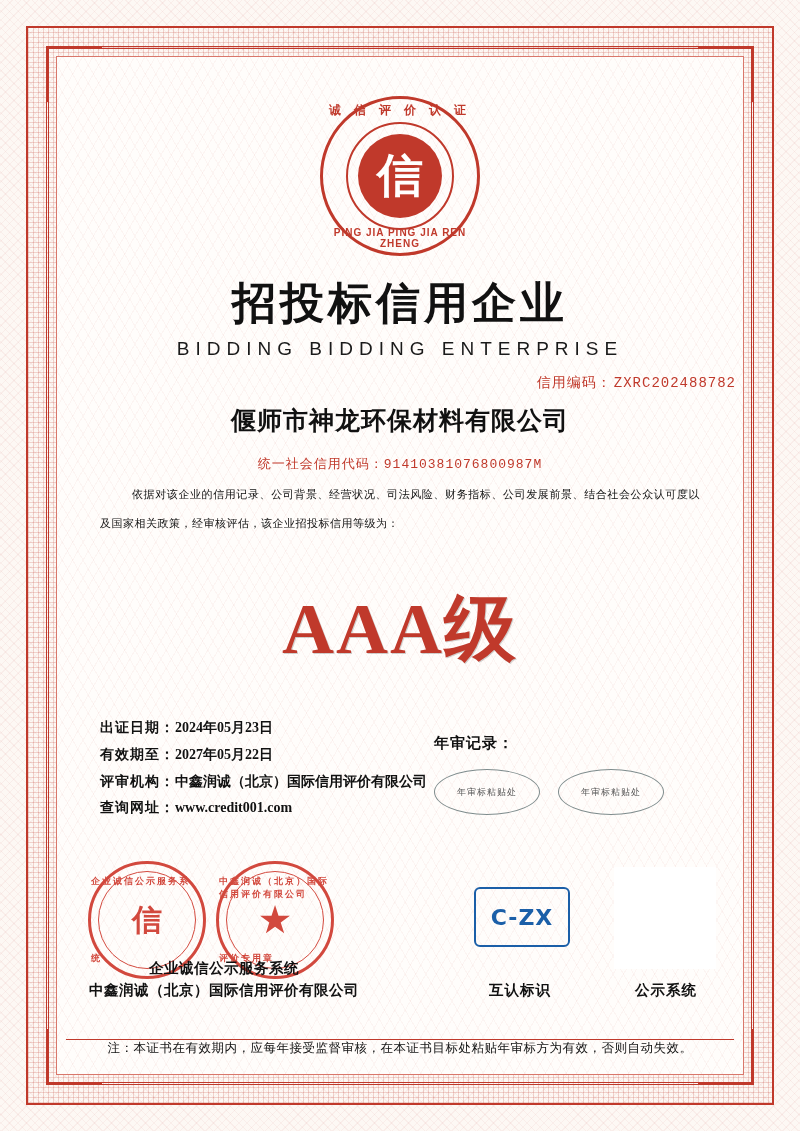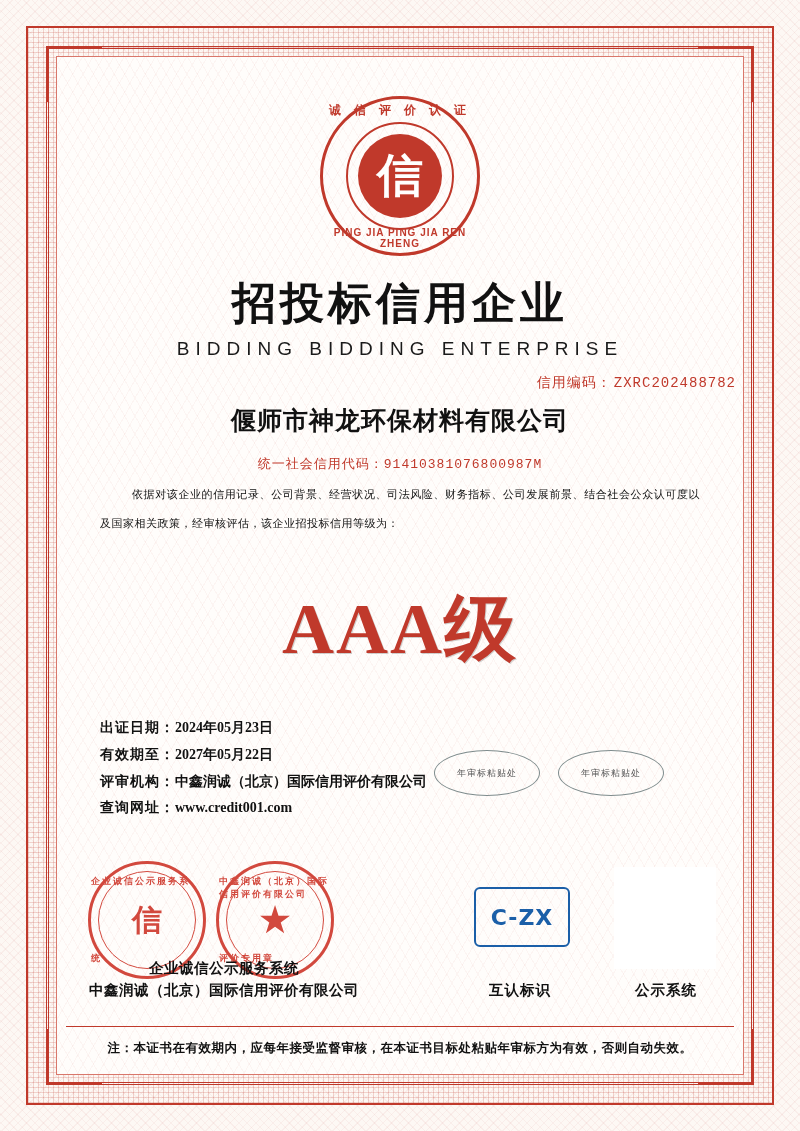--- a/index.html
+++ b/index.html
@@ -385,27 +385,26 @@
     letter-spacing: 1px;
   }
 
   
   .footer-note {
     position: absolute;
     bottom: 18px;
     left: 10px;
     right: 10px;
     border-top: 1px solid #c0392b;
-    padding-top: 13px;
+    padding-top: 0;
     text-align: center;
     font-family: "DejaVu Sans", "Liberation Sans", sans-serif;
     font-size: 12.5px;
     color: #111111;
     letter-spacing: 0.5px;
-    font-weight: bold;
   }
 </style>
 </head>
 <body>
 
 <div class="cert">
   <div class="border-outer"></div>
   <div class="border-mid"></div>
   <div class="border-inner"></div>
   <div class="corner tl"></div>
@@ -448,20 +447,21 @@
       </div>
       <div class="info-row">
         <span class="k">评审机构：</span><span class="v">中鑫润诚（北京）国际信用评价有限公司</span>
       </div>
       <div class="info-row">
         <span class="k">查询网址：</span><span class="v mono">www.credit001.com</span>
       </div>
     </div>
 
     <div class="review-block">
+      <div class="review-title">年审记录：</div>
       <div class="review-ovals">
         <div class="oval">年审标粘贴处</div>
         <div class="oval">年审标粘贴处</div>
       </div>
     </div>
 
     <div class="bottom-row">
       <div class="seal one">
         <div class="ring"></div>
         <div class="arc-top">企业诚信公示服务系</div>

